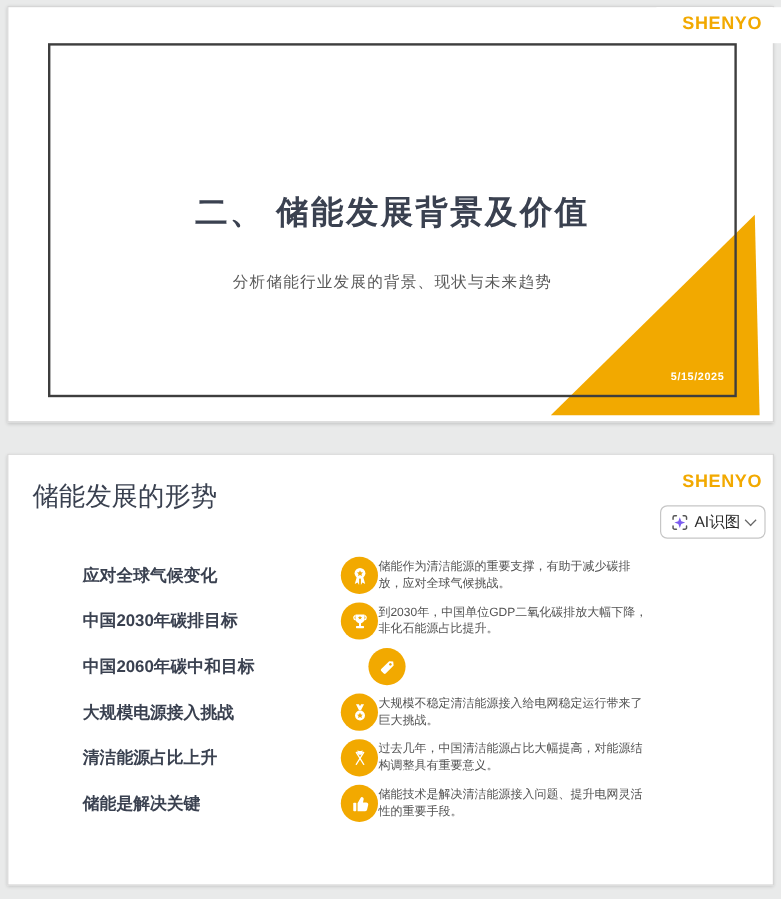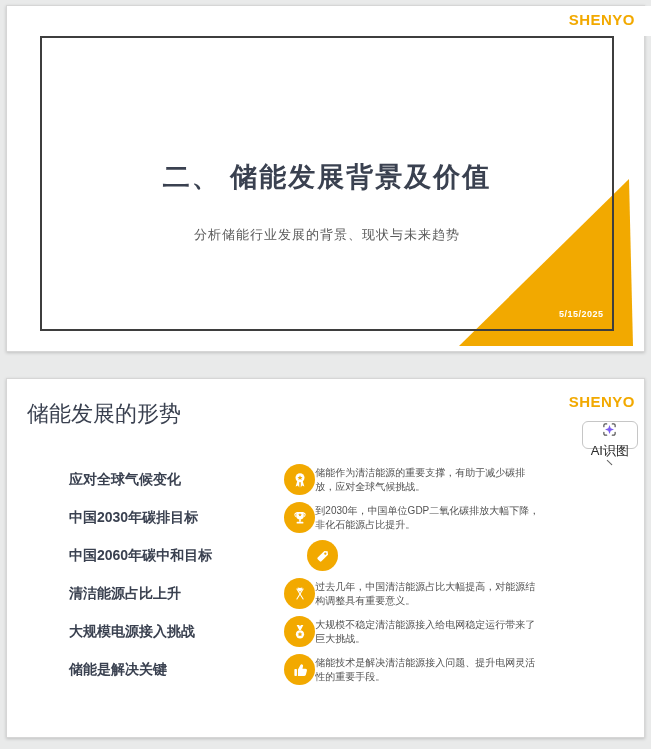--- a/index.html
+++ b/index.html
@@ -43,21 +43,21 @@
     font-weight:600;z-index:5;letter-spacing:.5px;
   }
 
   
   .s2-title{
     position:absolute;left:20px;top:20px;font-size:22px;font-weight:400;color:#3a4150;
   }
   .ai-btn{
     position:absolute;right:6px;top:42px;height:28px;box-sizing:border-box;
     display:flex;align-items:center;gap:5px;padding:0 8px;
-    background:#fff;border:1px solid #c6c6c6;border-radius:6px;cursor:pointer;flex-direction:column;
+    background:#fff;border:1px solid #c6c6c6;border-radius:6px;cursor:pointer;
   }
   .ai-btn-label{font-size:13px;color:#2b2b2b;}
   .chevron{
     width:6px;height:6px;border-right:1.5px solid #666;border-bottom:1.5px solid #666;
     transform:rotate(45deg);margin-top:-3px;
   }
   .feature-list{
     position:absolute;left:0;top:82px;width:535px;display:flex;flex-direction:column;
   }
   .feature-row{display:flex;align-items:center;min-height:37px;margin-bottom:1px;}
@@ -152,49 +152,49 @@
         <svg viewBox="0 0 24 24" xmlns="http://www.w3.org/2000/svg">
           <g transform="rotate(45 12 12)">
             <path d="M8.5,6 L15.5,6 L15.5,18.5 A1.5,1.5 0 0 1 14,20 H10 A1.5,1.5 0 0 1 8.5,18.5 Z M12,3.2 L15.5,6 H8.5 Z" fill="#fff"></path>
             <circle cx="12" cy="7.6" r="1.5" fill="#F2A900"></circle>
           </g>
         </svg>
       </div>
     </div>
 
     <div class="feature-row">
+      <div class="feature-label">大规模电源接入挑战</div>
+      <div class="feature-icon">
+        <svg viewBox="0 0 24 24" xmlns="http://www.w3.org/2000/svg">
+          <polygon points="7.5,2.5 10.8,2.5 12,4.6 13.2,2.5 16.5,2.5 13.1,9.3 10.9,9.3" fill="#fff"></polygon>
+          <circle cx="12" cy="15" r="5.5" fill="#fff"></circle>
+          <path d="M12,11.8 L13,13.9 15.2,14.1 13.6,15.6 14.1,17.8 12,16.6 9.9,17.8 10.4,15.6 8.8,14.1 11,13.9 Z" fill="#F2A900"></path>
+        </svg>
+      </div>
+      <div class="feature-desc">大规模不稳定清洁能源接入给电网稳定运行带来了巨大挑战。</div>
+    </div>
+
+    <div class="feature-row">
       <div class="feature-label">清洁能源占比上升</div>
       <div class="feature-icon">
         <svg viewBox="0 0 24 24" xmlns="http://www.w3.org/2000/svg">
           <g transform="rotate(-32 12 12)">
             <rect x="11.3" y="3.5" width="1.4" height="17" rx="0.7" fill="#fff"></rect>
             <polygon points="12.7,3.8 19.5,6.3 12.7,8.8" fill="#fff"></polygon>
           </g>
           <g transform="rotate(32 12 12)">
             <rect x="11.3" y="3.5" width="1.4" height="17" rx="0.7" fill="#fff"></rect>
             <polygon points="11.3,3.8 4.5,6.3 11.3,8.8" fill="#fff"></polygon>
           </g>
         </svg>
       </div>
       <div class="feature-desc">过去几年，中国清洁能源占比大幅提高，对能源结构调整具有重要意义。</div>
     </div>
 
     <div class="feature-row">
-      <div class="feature-label">大规模电源接入挑战</div>
-      <div class="feature-icon">
-        <svg viewBox="0 0 24 24" xmlns="http://www.w3.org/2000/svg">
-          <polygon points="7.5,2.5 10.8,2.5 12,4.6 13.2,2.5 16.5,2.5 13.1,9.3 10.9,9.3" fill="#fff"></polygon>
-          <circle cx="12" cy="15" r="5.5" fill="#fff"></circle>
-          <path d="M12,11.8 L13,13.9 15.2,14.1 13.6,15.6 14.1,17.8 12,16.6 9.9,17.8 10.4,15.6 8.8,14.1 11,13.9 Z" fill="#F2A900"></path>
-        </svg>
-      </div>
-      <div class="feature-desc">大规模不稳定清洁能源接入给电网稳定运行带来了巨大挑战。</div>
-    </div>
-
-    <div class="feature-row">
       <div class="feature-label">储能是解决关键</div>
       <div class="feature-icon">
         <svg viewBox="0 0 24 24" xmlns="http://www.w3.org/2000/svg">
           <rect x="4.5" y="10.5" width="3.4" height="9.5" rx="1" fill="#fff"></rect>
           <path d="M9.3,20 V11.2 L12.6,5.3 a1.9,1.9 0 0 1 3.5,1.3 L15.3,10.4 h3.7 a2.2,2.2 0 0 1 2.1,2.8 l-1.2,4.9 A2.2,2.2 0 0 1 17.7,20 Z" fill="#fff"></path>
         </svg>
       </div>
       <div class="feature-desc">储能技术是解决清洁能源接入问题、提升电网灵活性的重要手段。</div>
     </div>
 

